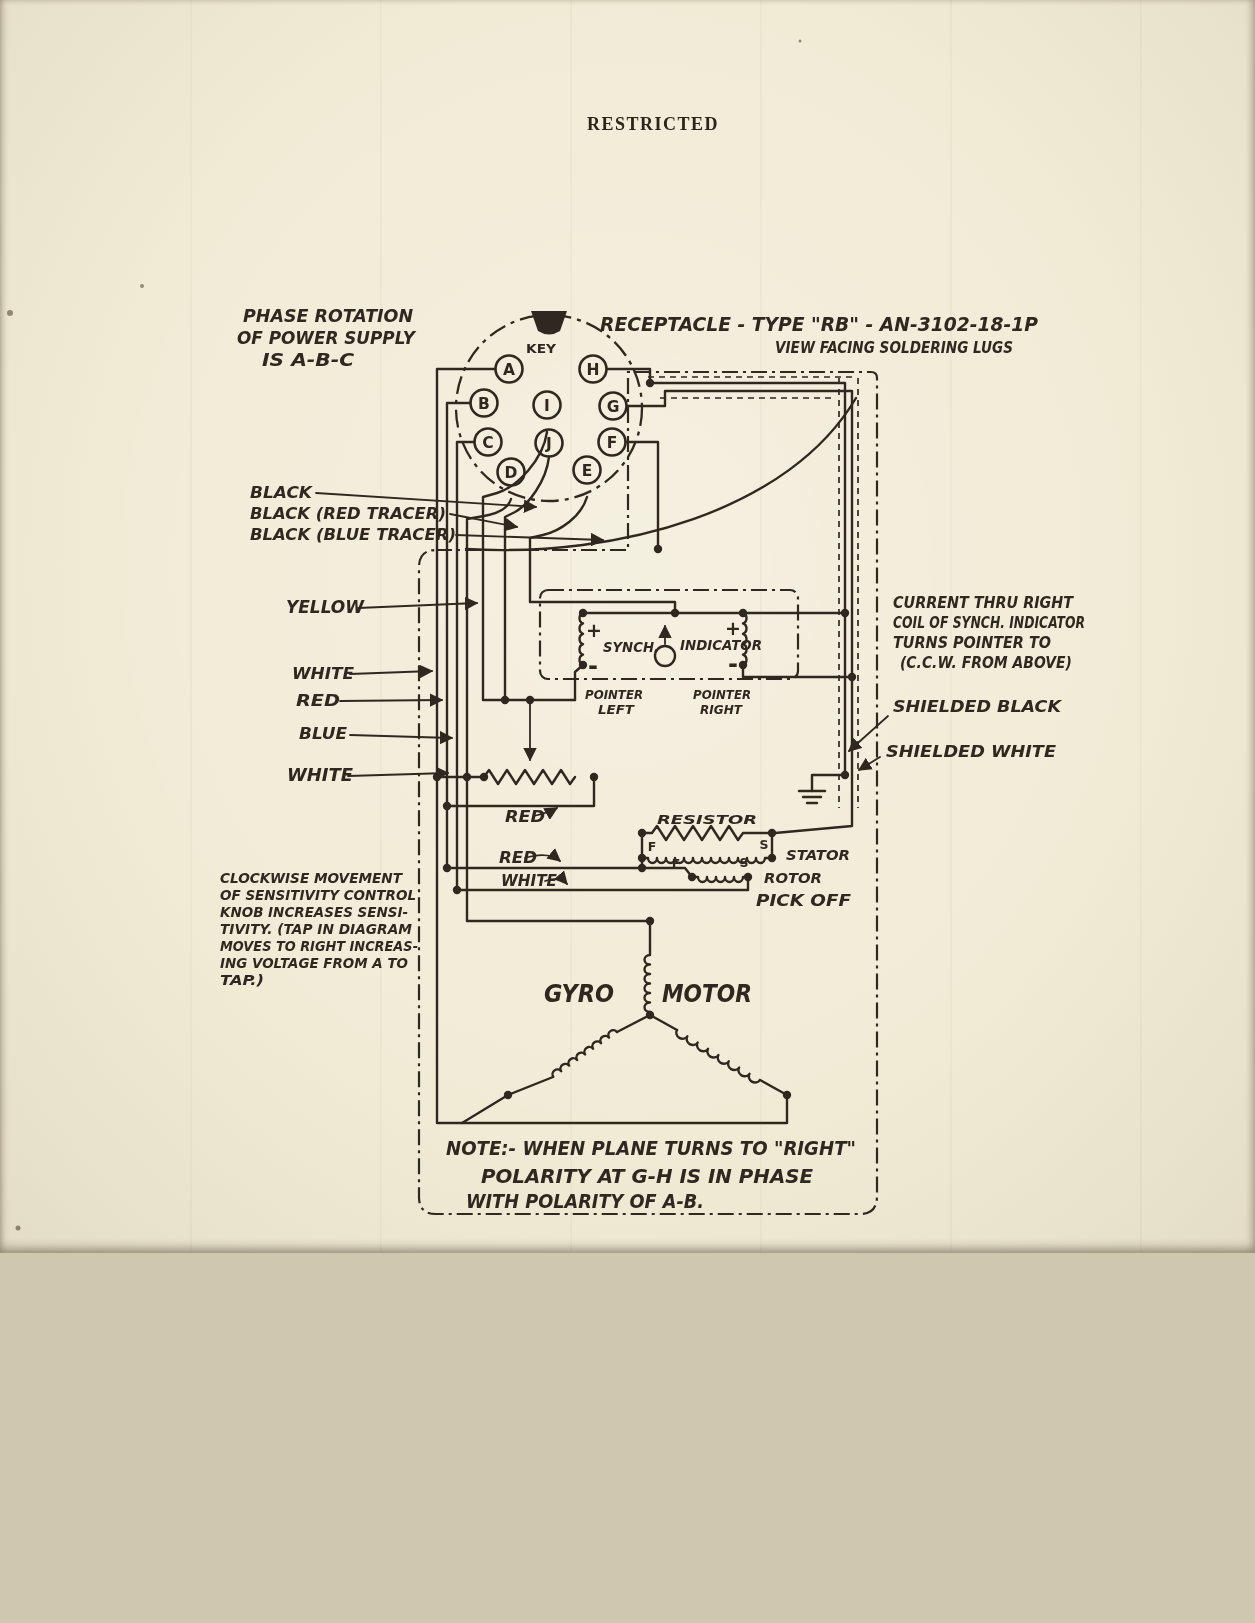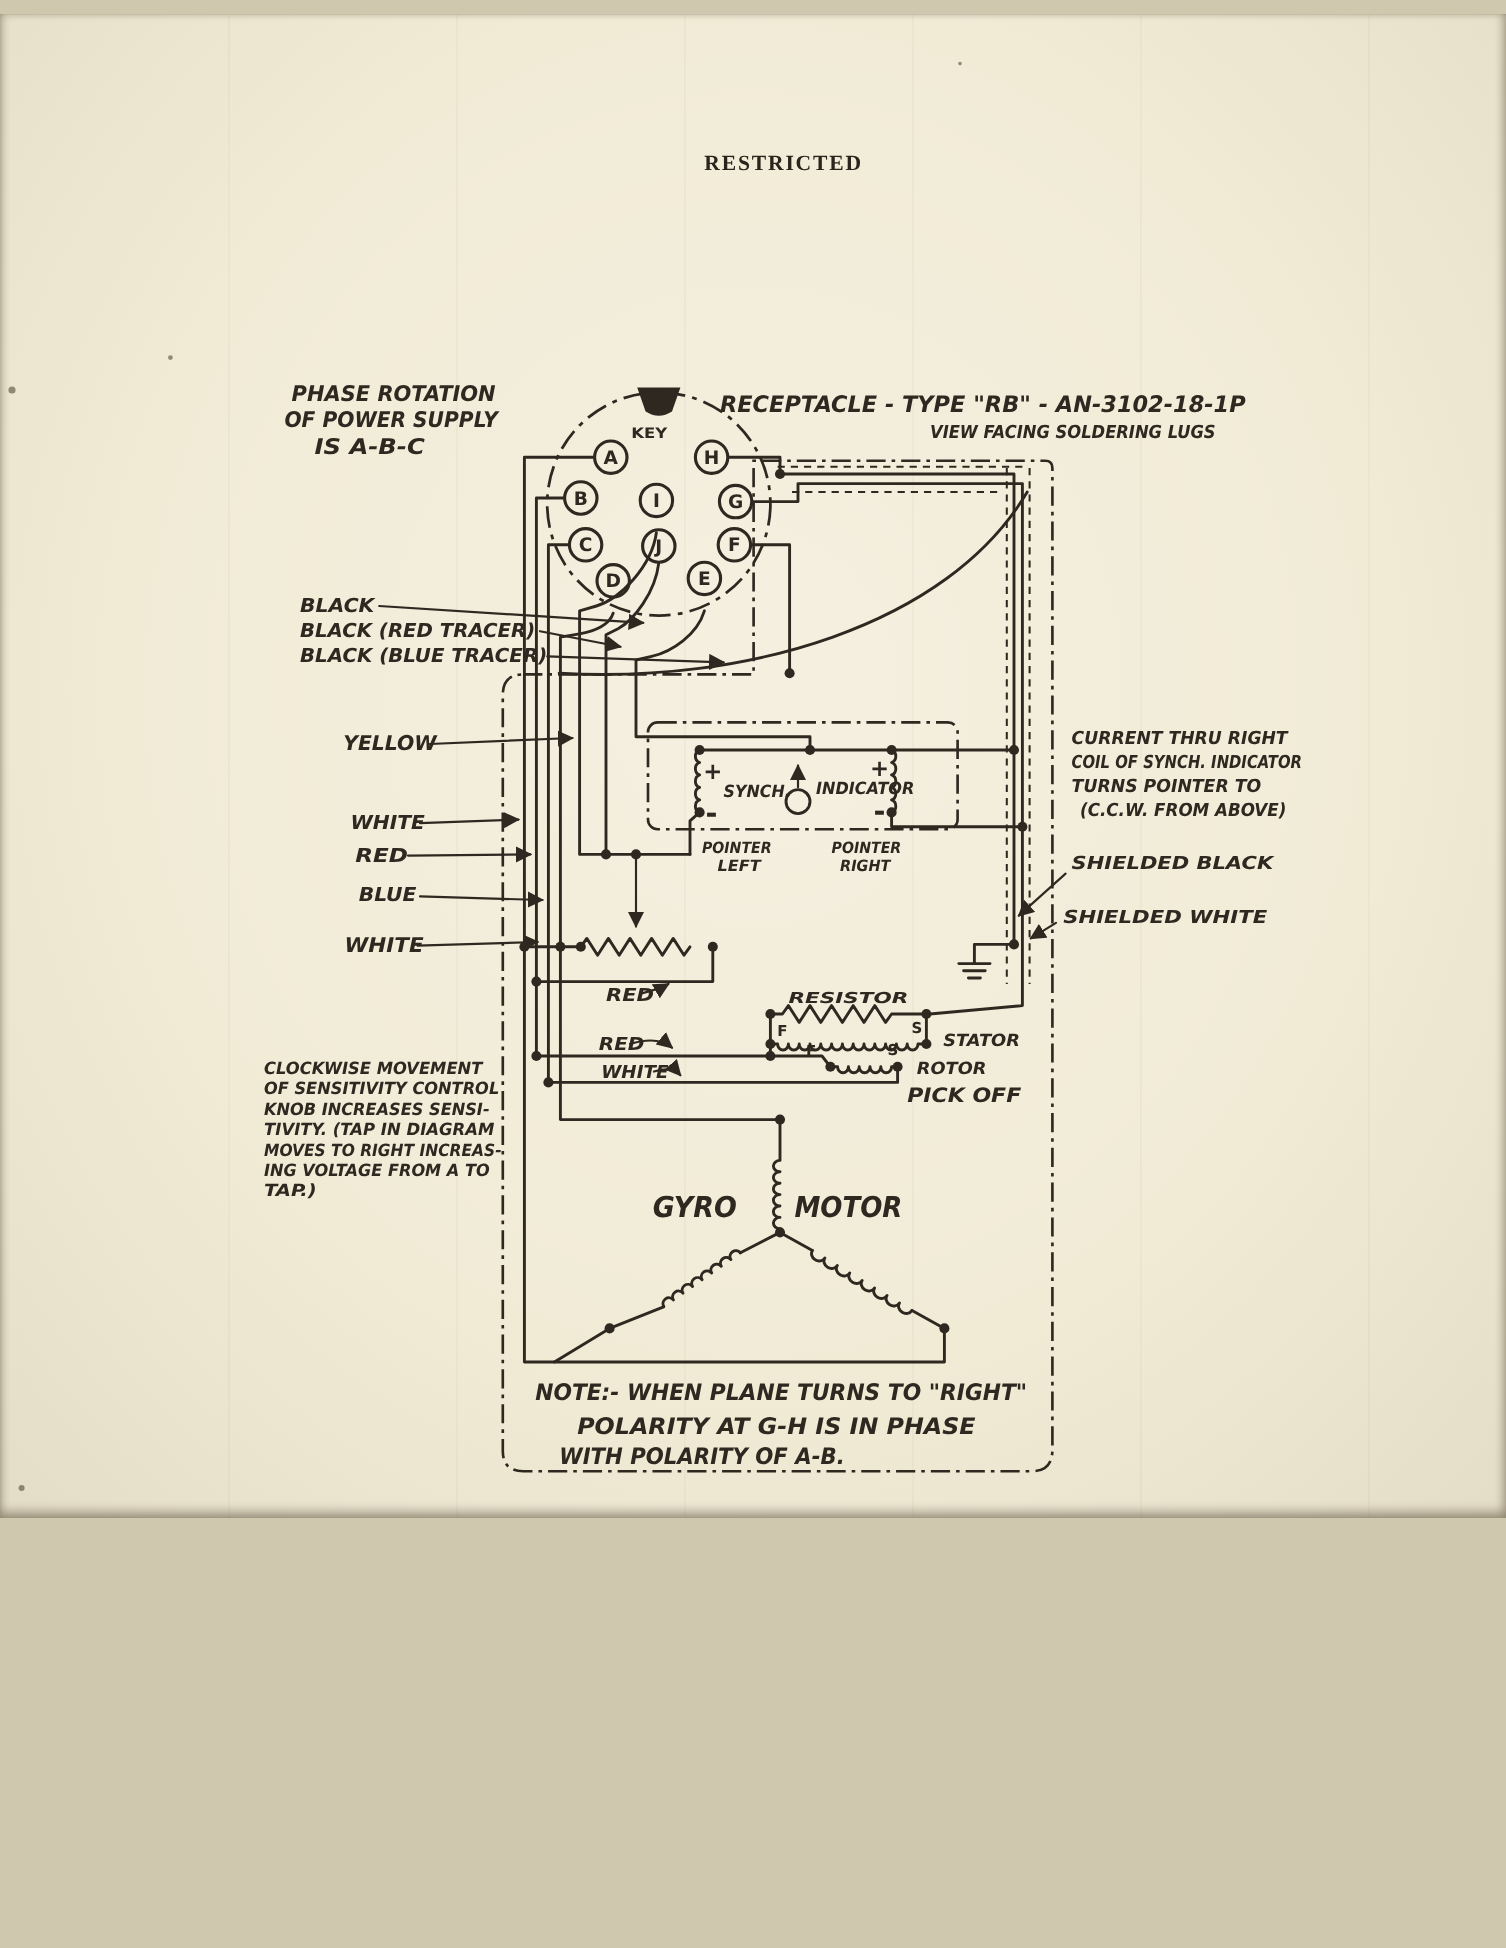--- a/index.html
+++ b/index.html
@@ -1,17 +1,17 @@
 <!DOCTYPE html>
 <html><head>
 <meta charset="utf-8">
 <style>
   html,body{margin:0;padding:0;background:#cfc7ae;}
   .page{
-    position:relative;width:1255px;height:1253px;margin:12px auto;
+    position:relative;width:1255px;height:1253px;margin:0 auto;
     background:#f1ebd6;
     background-image:
       repeating-linear-gradient(90deg, rgba(120,100,60,0.045) 0 2px, rgba(0,0,0,0) 2px 190px),
       radial-gradient(ellipse at 50% 45%, rgba(255,255,255,0.25) 0%, rgba(0,0,0,0) 60%, rgba(110,90,55,0.10) 100%);
     box-shadow: inset 0 -6px 8px rgba(70,58,38,.35), inset -4px 0 6px rgba(70,58,38,.18), inset 3px 0 5px rgba(70,58,38,.12);
     overflow:hidden;
     font-family:"DejaVu Sans",sans-serif;
   }
   svg{position:absolute;left:0;top:0;}
   .hw{font-family:"DejaVu Sans",sans-serif;font-style:italic;font-weight:bold;fill:#2e2821;}

